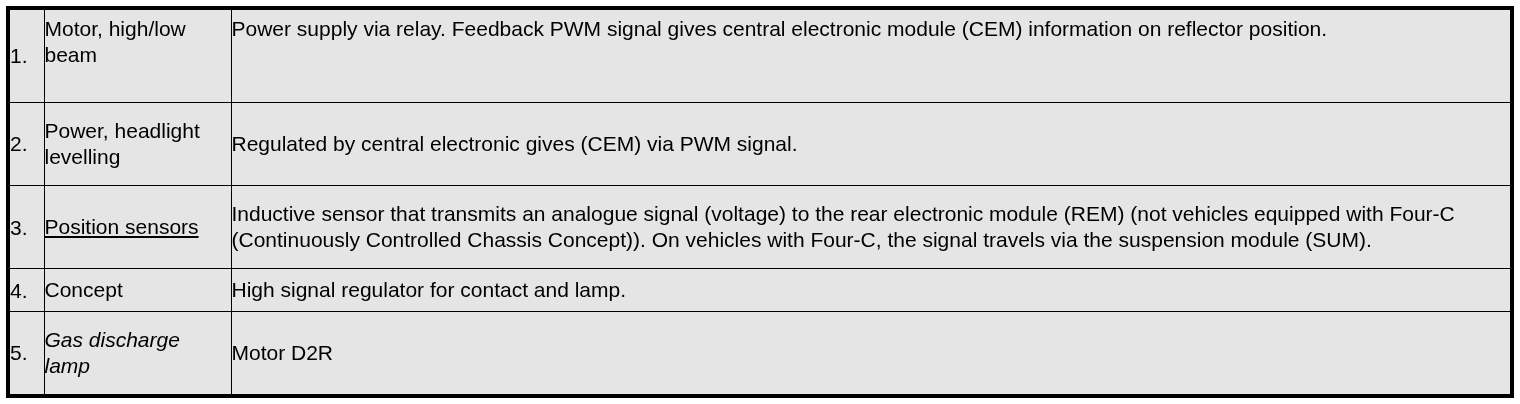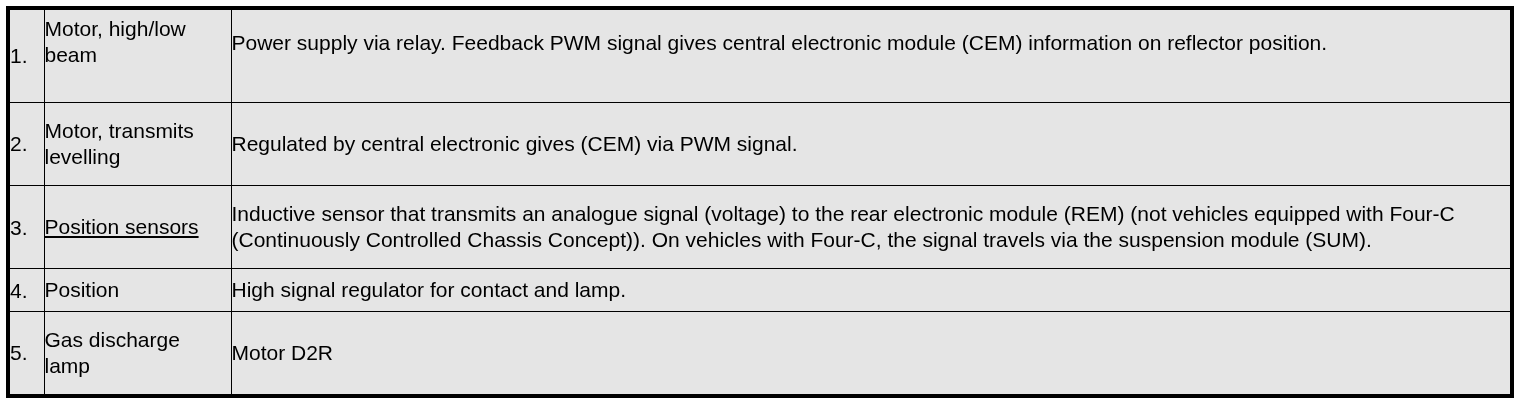--- a/index.html
+++ b/index.html
@@ -68,63 +68,63 @@
   .cell-desc {
     font-size: 21px;
     line-height: 26px;
     padding: 2px 10px 2px 8px;
     vertical-align: middle;
   }
 
   
   tr[data-row="1"] .cell-num   { vertical-align: middle; }
   tr[data-row="1"] .cell-name  { vertical-align: top; padding-top: 6px; }
-  tr[data-row="1"] .cell-desc  { vertical-align: top; padding-top: 20px; }
+  tr[data-row="1"] .cell-desc  { vertical-align: top; padding-top: 6px; }
 
   tr[data-row="2"] .cell-name  { vertical-align: middle; }
   tr[data-row="2"] .cell-desc  { vertical-align: middle; }
 
   tr[data-row="3"] .cell-name  { vertical-align: middle; text-decoration: underline; }
   tr[data-row="3"] .cell-desc  { vertical-align: middle; }
 
   tr[data-row="4"] .cell-name  { vertical-align: middle; }
   tr[data-row="4"] .cell-desc  { vertical-align: middle; }
 
-  tr[data-row="5"] .cell-name  { vertical-align: middle; }
+  tr[data-row="5"] .cell-name  { vertical-align: middle; font-style: italic; }
   tr[data-row="5"] .cell-desc  { vertical-align: middle; }
 </style>
 </head>
 <body>
 
 <div class="table-wrap">
   <table class="legend-table">
     <colgroup>
       <col class="col-num">
       <col class="col-name">
       <col class="col-desc">
     </colgroup>
     <tbody>
       <tr data-row="1">
         <td class="cell-num">1.</td>
         <td class="cell-name">Motor, high/low beam</td>
         <td class="cell-desc">Power supply via relay. Feedback PWM signal gives central electronic module (CEM) information on reflector position.</td>
       </tr>
       <tr data-row="2">
         <td class="cell-num">2.</td>
-        <td class="cell-name">Motor, transmits levelling</td>
+        <td class="cell-name">Power, headlight levelling</td>
         <td class="cell-desc">Regulated by central electronic gives (CEM) via PWM signal.</td>
       </tr>
       <tr data-row="3">
         <td class="cell-num">3.</td>
         <td class="cell-name">Position sensors</td>
         <td class="cell-desc">Inductive sensor that transmits an analogue signal (voltage) to the rear electronic module (REM) (not vehicles equipped with Four-C (Continuously Controlled Chassis Concept)). On vehicles with Four-C, the signal travels via the suspension module (SUM).</td>
       </tr>
       <tr data-row="4">
         <td class="cell-num">4.</td>
-        <td class="cell-name">Position</td>
+        <td class="cell-name">Concept</td>
         <td class="cell-desc">High signal regulator for contact and lamp.</td>
       </tr>
       <tr data-row="5">
         <td class="cell-num">5.</td>
         <td class="cell-name">Gas discharge lamp</td>
         <td class="cell-desc">Motor D2R</td>
       </tr>
     </tbody>
   </table>
 </div>

